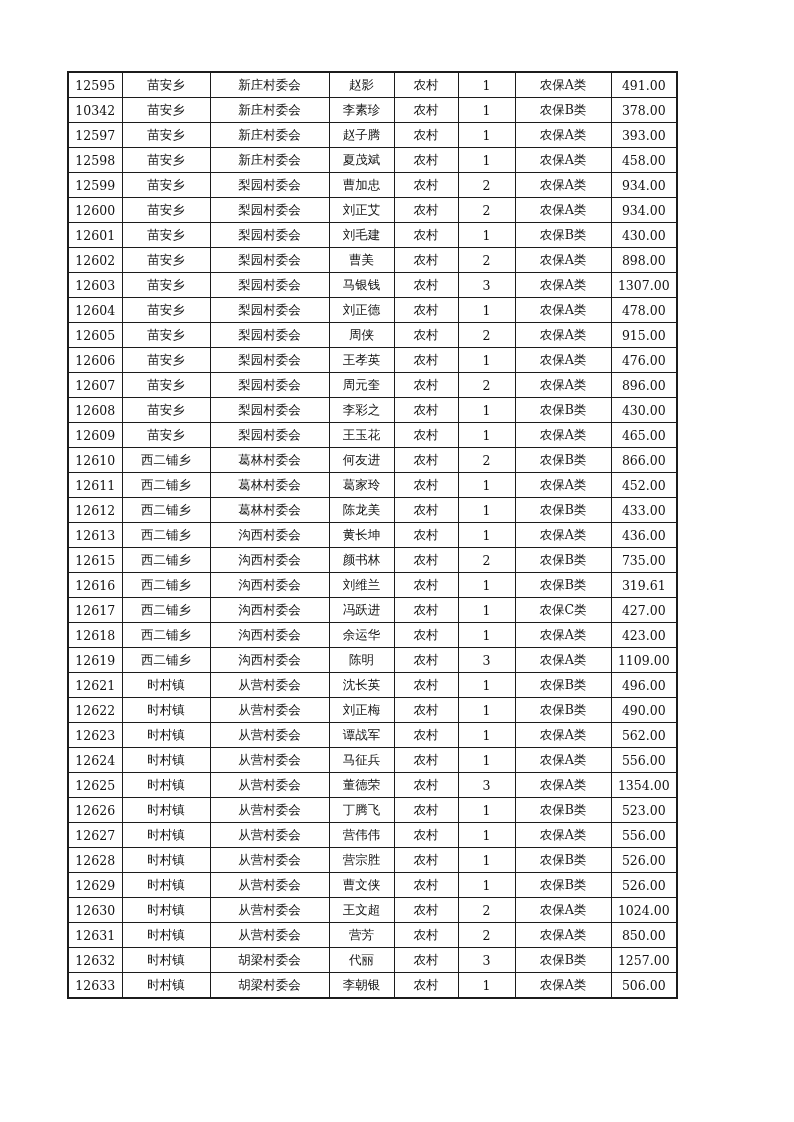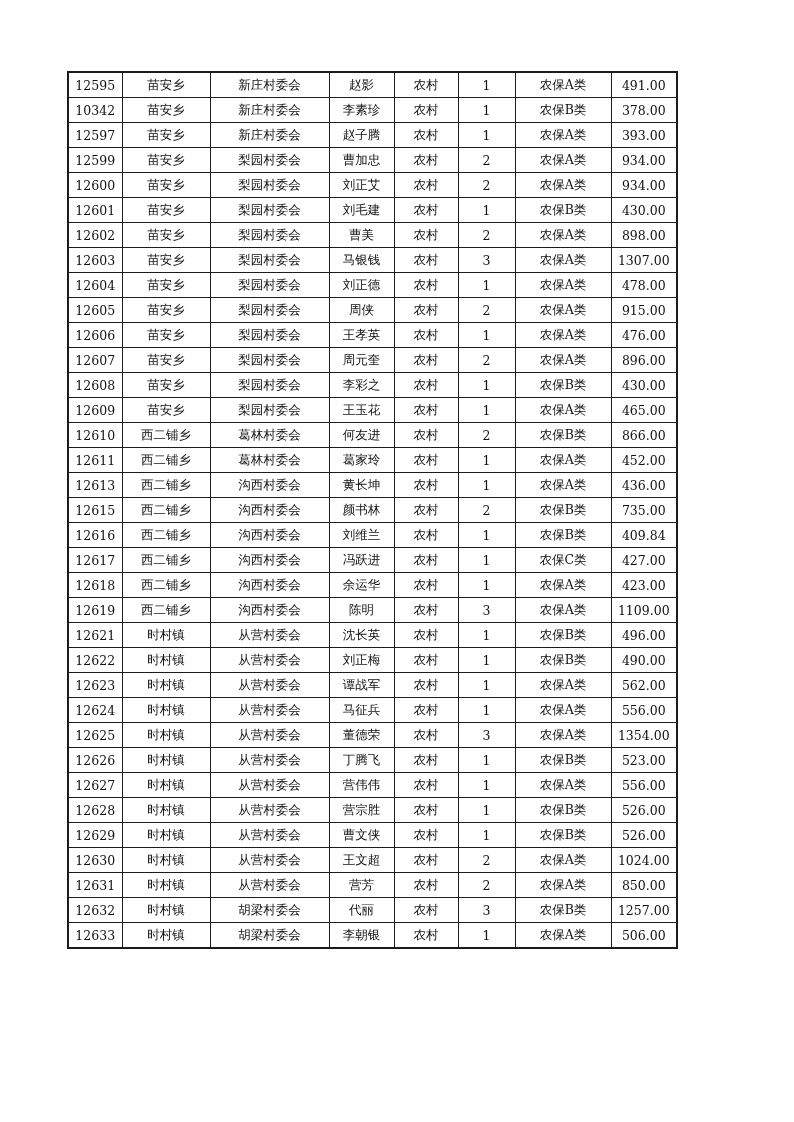--- a/index.html
+++ b/index.html
@@ -84,20 +84,30 @@
           <td>12597</td>
           <td>苗安乡</td>
           <td>新庄村委会</td>
           <td>赵子腾</td>
           <td>农村</td>
           <td>1</td>
           <td>农保A类</td>
           <td>393.00</td>
         </tr>
         <tr>
+          <td>12598</td>
+          <td>苗安乡</td>
+          <td>新庄村委会</td>
+          <td>夏茂斌</td>
+          <td>农村</td>
+          <td>1</td>
+          <td>农保A类</td>
+          <td>458.00</td>
+        </tr>
+        <tr>
           <td>12599</td>
           <td>苗安乡</td>
           <td>梨园村委会</td>
           <td>曹加忠</td>
           <td>农村</td>
           <td>2</td>
           <td>农保A类</td>
           <td>934.00</td>
         </tr>
         <tr>
@@ -214,20 +224,30 @@
           <td>12611</td>
           <td>西二铺乡</td>
           <td>葛林村委会</td>
           <td>葛家玲</td>
           <td>农村</td>
           <td>1</td>
           <td>农保A类</td>
           <td>452.00</td>
         </tr>
         <tr>
+          <td>12612</td>
+          <td>西二铺乡</td>
+          <td>葛林村委会</td>
+          <td>陈龙美</td>
+          <td>农村</td>
+          <td>1</td>
+          <td>农保B类</td>
+          <td>433.00</td>
+        </tr>
+        <tr>
           <td>12613</td>
           <td>西二铺乡</td>
           <td>沟西村委会</td>
           <td>黄长坤</td>
           <td>农村</td>
           <td>1</td>
           <td>农保A类</td>
           <td>436.00</td>
         </tr>
         <tr>
@@ -241,21 +261,21 @@
           <td>735.00</td>
         </tr>
         <tr>
           <td>12616</td>
           <td>西二铺乡</td>
           <td>沟西村委会</td>
           <td>刘维兰</td>
           <td>农村</td>
           <td>1</td>
           <td>农保B类</td>
-          <td>409.84</td>
+          <td>319.61</td>
         </tr>
         <tr>
           <td>12617</td>
           <td>西二铺乡</td>
           <td>沟西村委会</td>
           <td>冯跃进</td>
           <td>农村</td>
           <td>1</td>
           <td>农保C类</td>
           <td>427.00</td>

